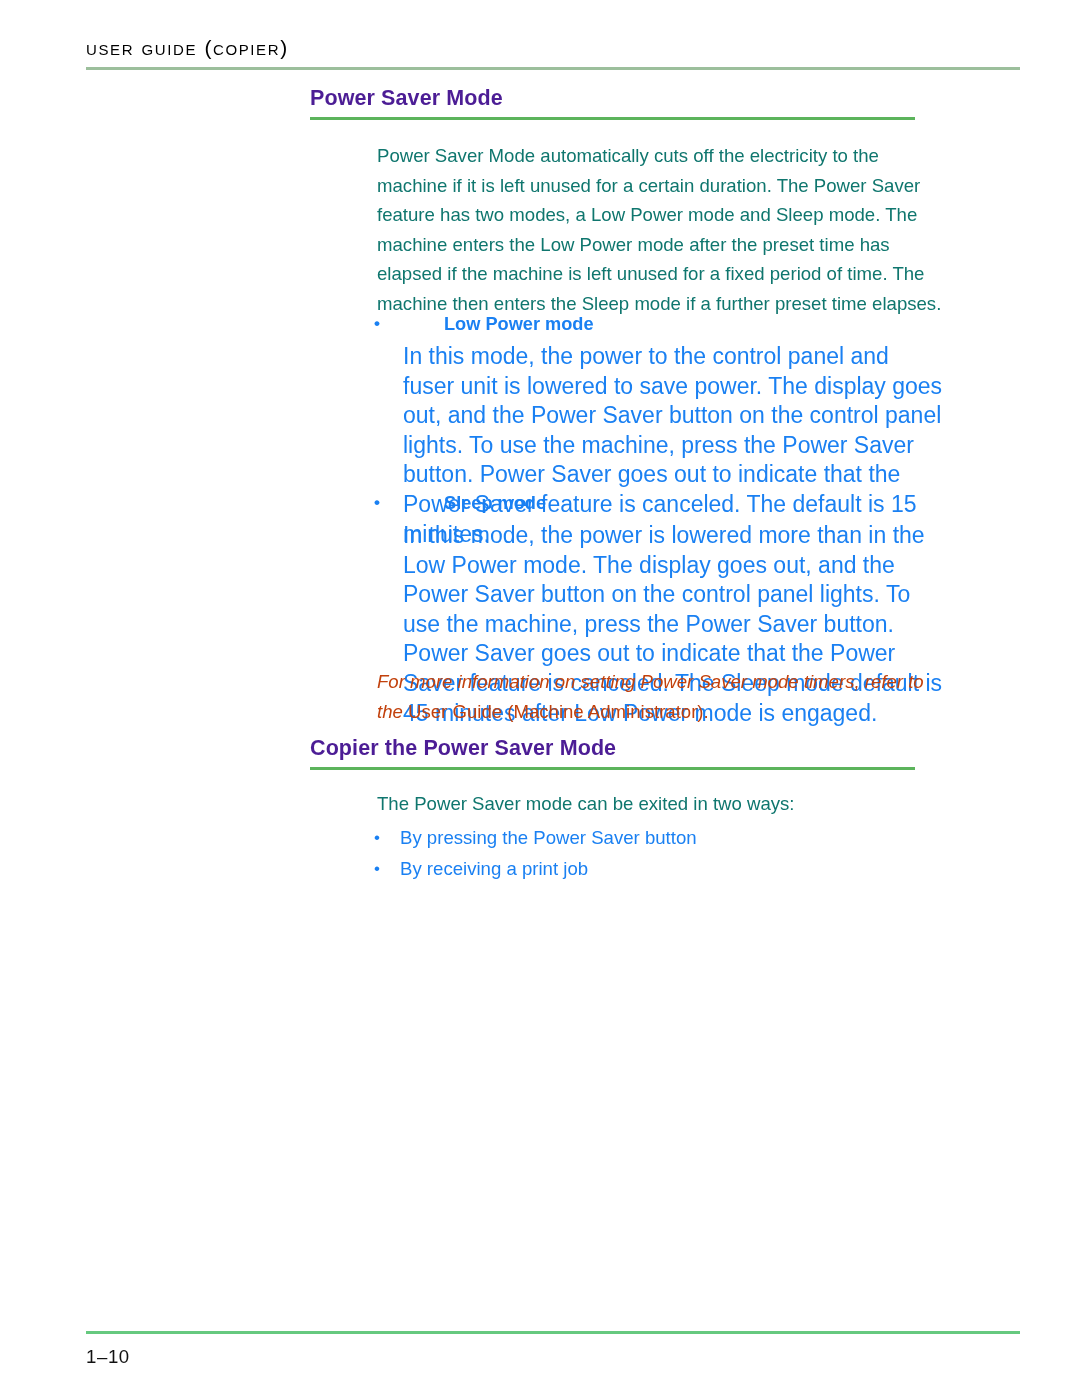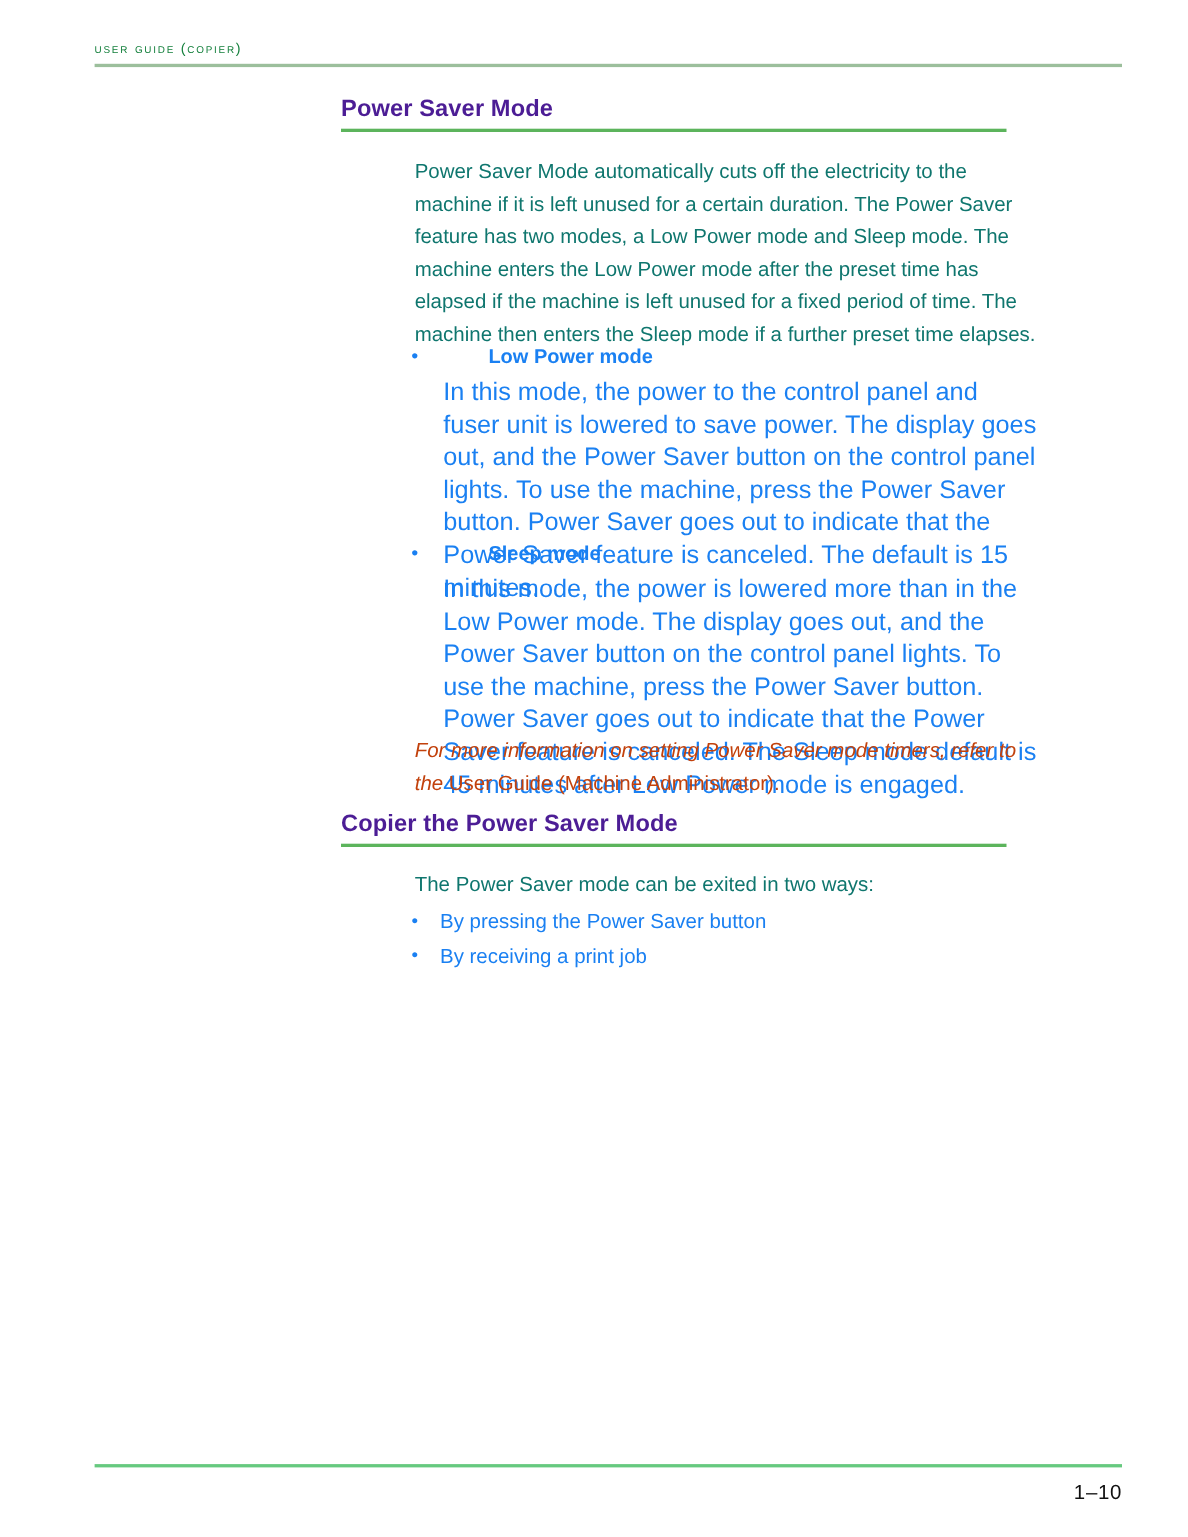--- a/index.html
+++ b/index.html
@@ -22,24 +22,24 @@
   }
 
   
   .running-header {
     position: absolute;
     left: 86px;
     top: 36px;
     width: 934px;
   }
   .running-header-text {
-    font-size: 13px;
+    font-size: 21px;
     font-weight: 400;
     letter-spacing: 1.6px;
-    color: #15803d;
+    color: #000000;
     font-variant: small-caps;
     text-transform: lowercase;
     white-space: nowrap;
   }
   .running-header-rule {
     margin-top: 7px;
     height: 3px;
     width: 934px;
     background: #9cbf9c;
   }
@@ -144,21 +144,20 @@
     flex: 0 0 26px;
     font-size: 17px;
   }
 
   
   .footer {
     position: absolute;
     left: 86px;
     top: 1331px;
     width: 934px;
-    text-align: right;
   }
   .footer-rule {
     height: 3px;
     width: 934px;
     background: #66c97f;
   }
   .footer-page-number {
     margin-top: 12px;
     font-size: 18.6px;
     color: #111111;

